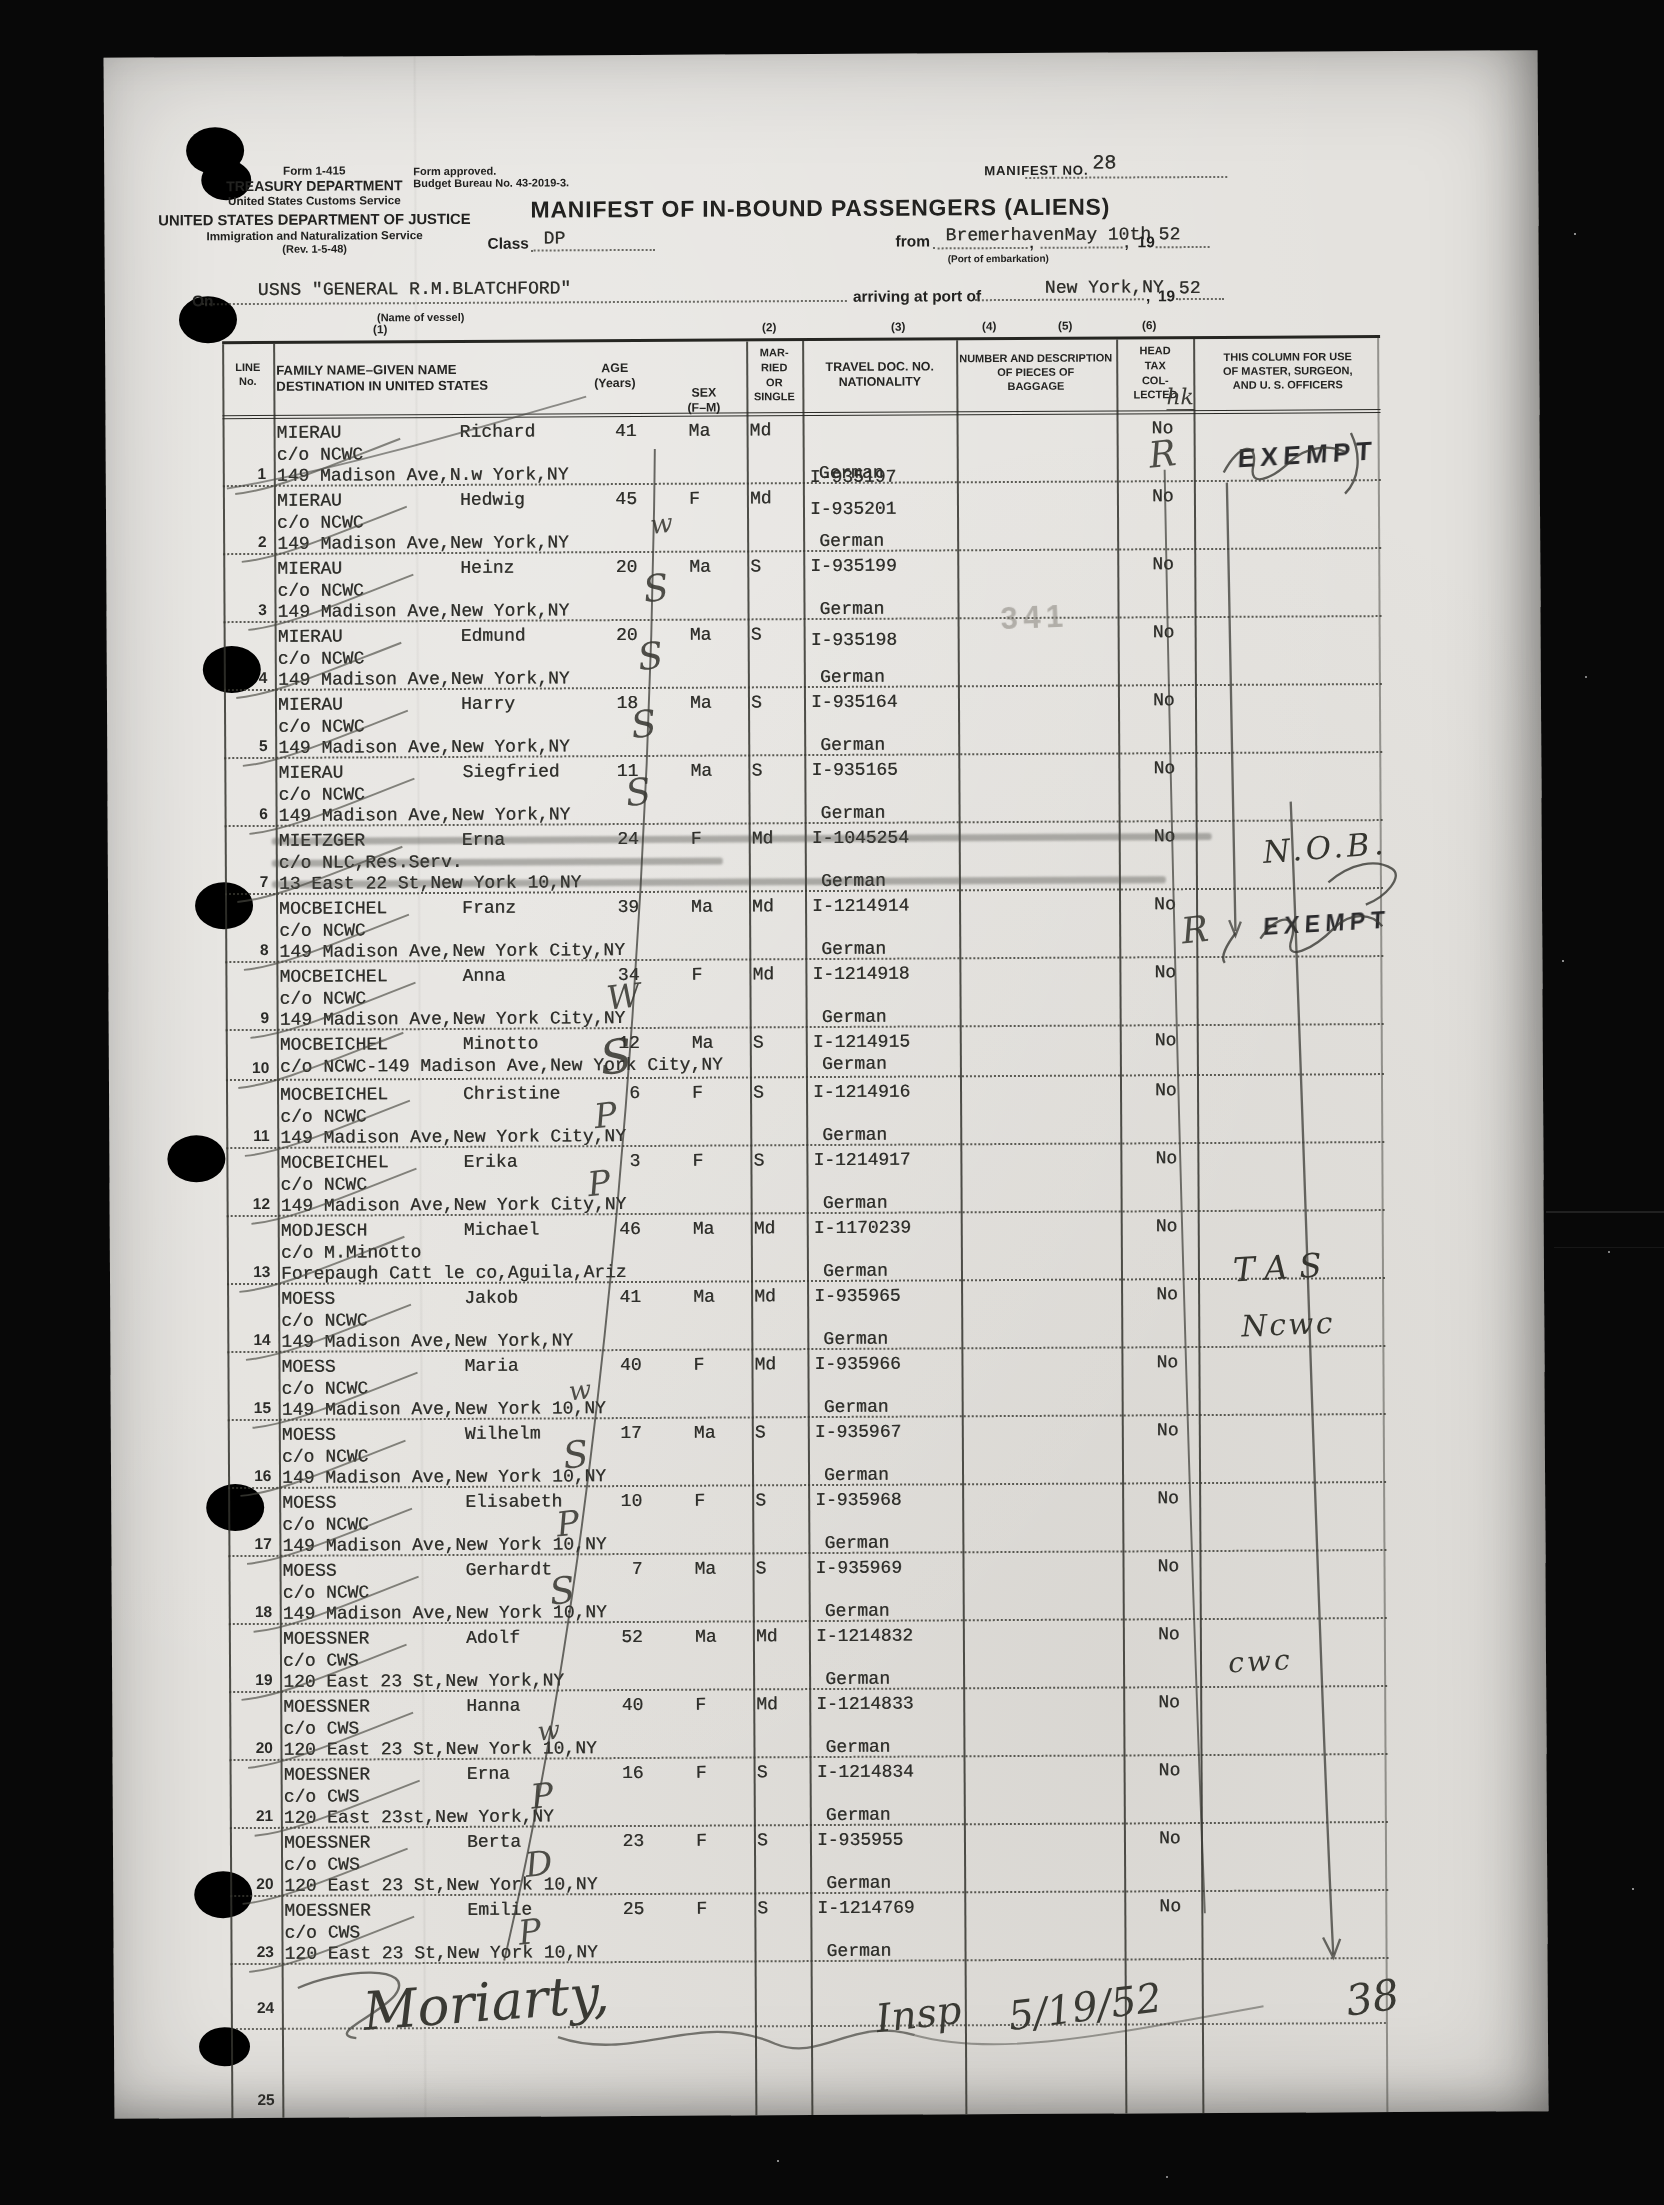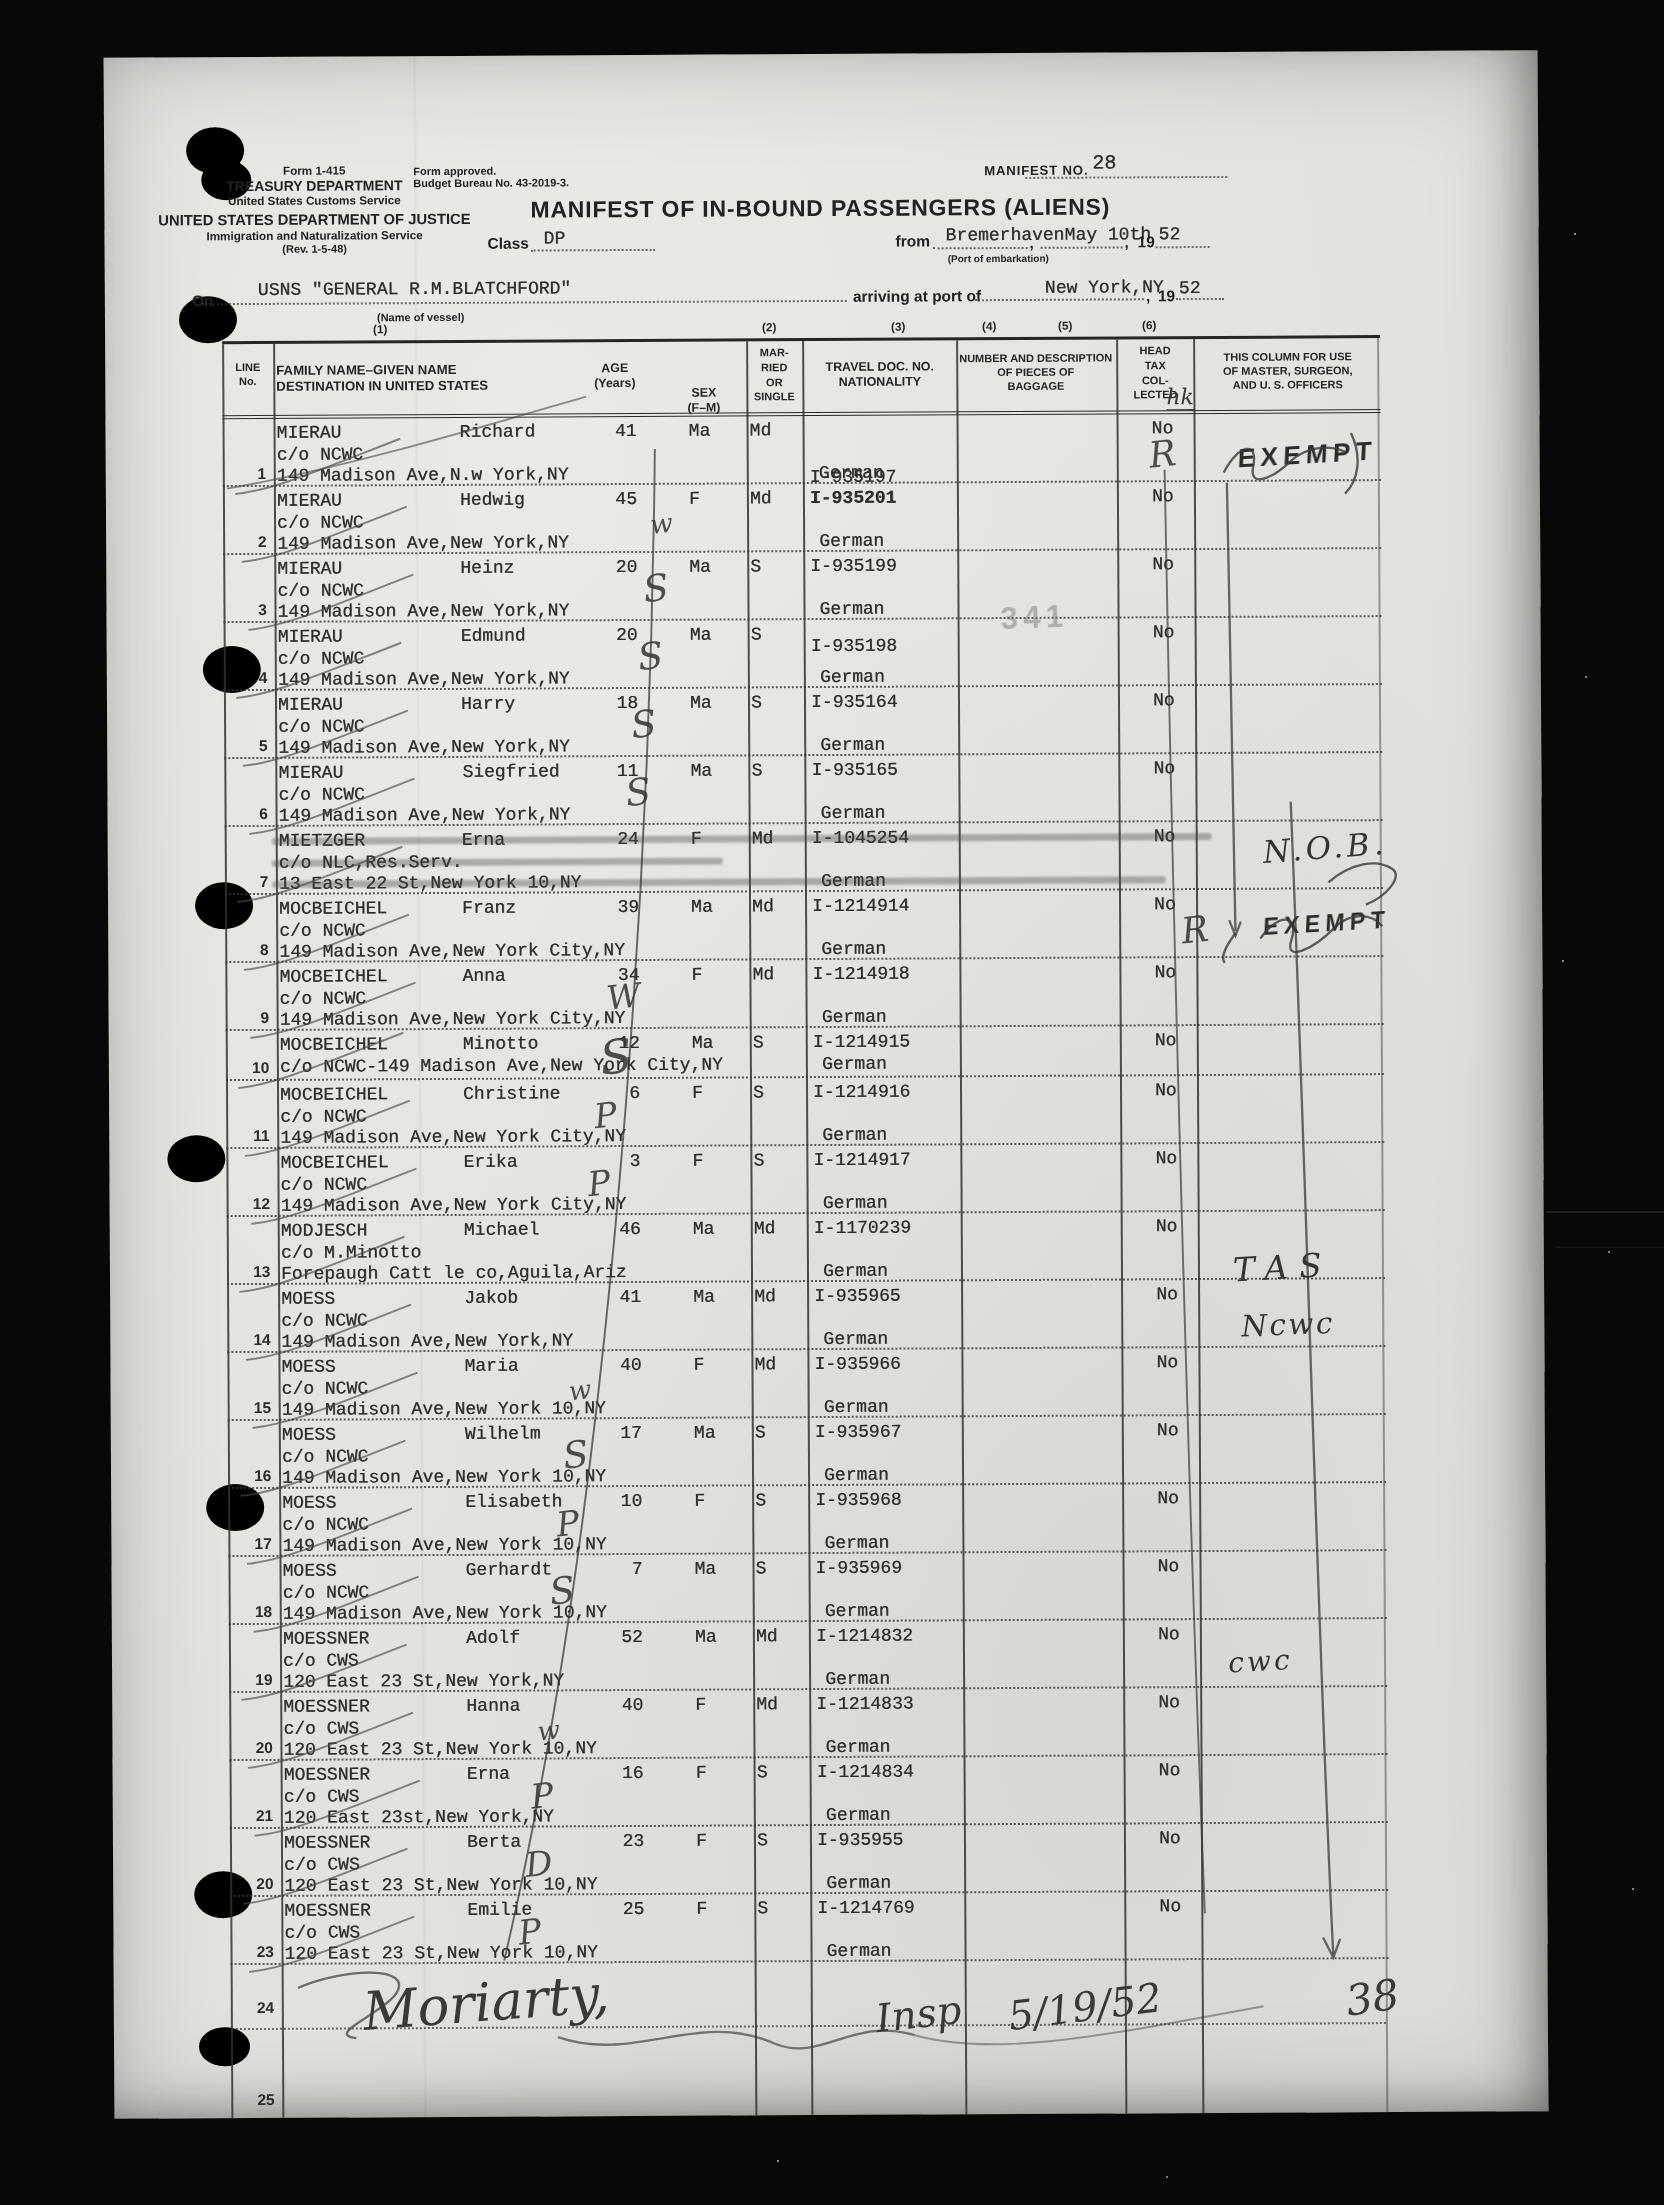--- a/index.html
+++ b/index.html
@@ -176,21 +176,21 @@
             </svg>
             <span class="hwletter" style="left: 926px; top: 18.6px; font-size: 36px;">R</span>
             <span class="stamp" style="left: 1015px; top: 26.4px; font-size: 26px;">EXEMPT</span>
           </div>
           <div class="row" style="height: 68px;">
             <span class="cell typed" style="left: 54px; top: 3.9px;">MIERAU</span>
             <span class="cell typed" style="left: 237px; top: 3.9px;">Hedwig</span>
             <span class="cell typed" style="left: 375px; top: 3.9px; width: 39px; text-align: right;">45</span>
             <span class="cell typed" style="left: 466px; top: 3.9px;">F</span>
             <span class="cell typed" style="left: 527px; top: 3.9px;">Md</span>
-            <span class="cell typed" style="left: 587px; top: 4px; font-weight: bold;">I-935201</span>
+            <span class="cell typed" style="left: 587px; top: 15px;">I-935201</span>
             <span class="cell typed" style="left: 929px; top: 3.9px;">No</span>
             <span class="cell typed" style="left: 54px; top: 26px;">c/o NCWC</span>
             <span class="cell typed" style="left: 54px; top: 47px;">149 Madison Ave,New York,NY</span>
             <span class="cell typed" style="left: 596px; top: 47px;">German</span>
             <span class="lineno">2</span>
             <svg class="check" viewBox="0 0 250 100" width="194" height="78">
               <path d="M20,82 C68,78 128,52 233,12" fill="none" stroke="#4a4a42" stroke-width="2.5" opacity=".65"></path>
             </svg>
             <span class="hwletter" style="left: 427px; top: 23px; font-size: 26.4px;">w</span>
           </div>
@@ -210,21 +210,21 @@
               <path d="M28,82 C76,78 136,52 241,12" fill="none" stroke="#4a4a42" stroke-width="2.5" opacity=".65"></path>
             </svg>
             <span class="hwletter" style="left: 420px; top: 14px; font-size: 37px;">S</span>
           </div>
           <div class="row" style="height: 68px;">
             <span class="cell typed" style="left: 54px; top: 3.9px;">MIERAU</span>
             <span class="cell typed" style="left: 237px; top: 3.9px;">Edmund</span>
             <span class="cell typed" style="left: 375px; top: 3.9px; width: 39px; text-align: right;">20</span>
             <span class="cell typed" style="left: 466px; top: 3.9px;">Ma</span>
             <span class="cell typed" style="left: 527px; top: 3.9px;">S</span>
-            <span class="cell typed" style="left: 587px; top: 16px;">I-935198</span>
+            <span class="cell typed" style="left: 587px; top: 10px;">I-935198</span>
             <span class="cell typed" style="left: 929px; top: 3.9px;">No</span>
             <span class="cell typed" style="left: 54px; top: 26px;">c/o NCWC</span>
             <span class="cell typed" style="left: 54px; top: 47px;">149 Madison Ave,New York,NY</span>
             <span class="cell typed" style="left: 596px; top: 47px;">German</span>
             <span class="lineno">4</span>
             <svg class="check" viewBox="0 0 250 100" width="194" height="78">
               <path d="M12,82 C60,78 120,52 225,12" fill="none" stroke="#4a4a42" stroke-width="2.5" opacity=".65"></path>
             </svg>
             <span class="hwletter" style="left: 414px; top: 14px; font-size: 37px;">S</span>
             <span class="stamp341" style="left: 777px; top: -18.6px;">341</span>

